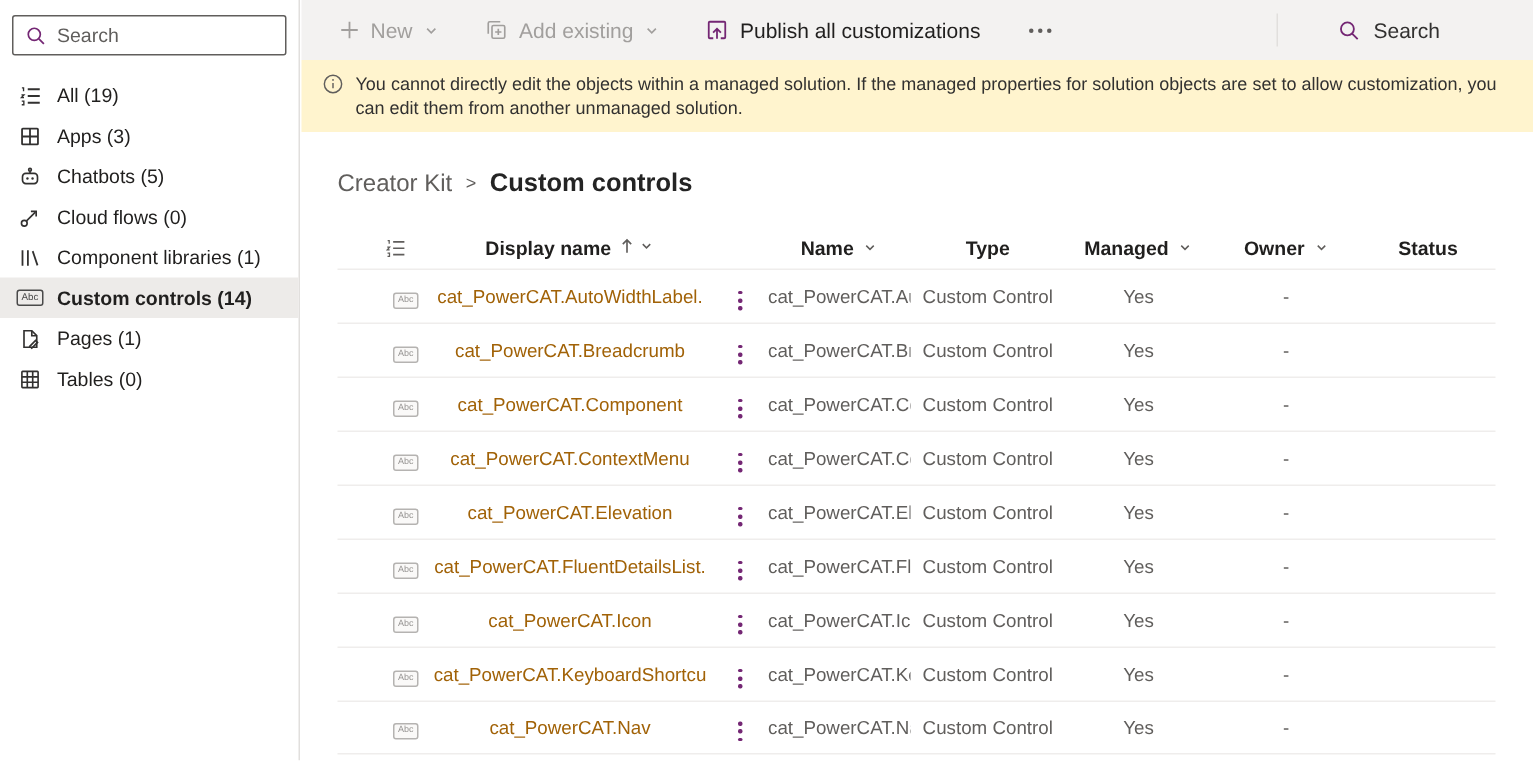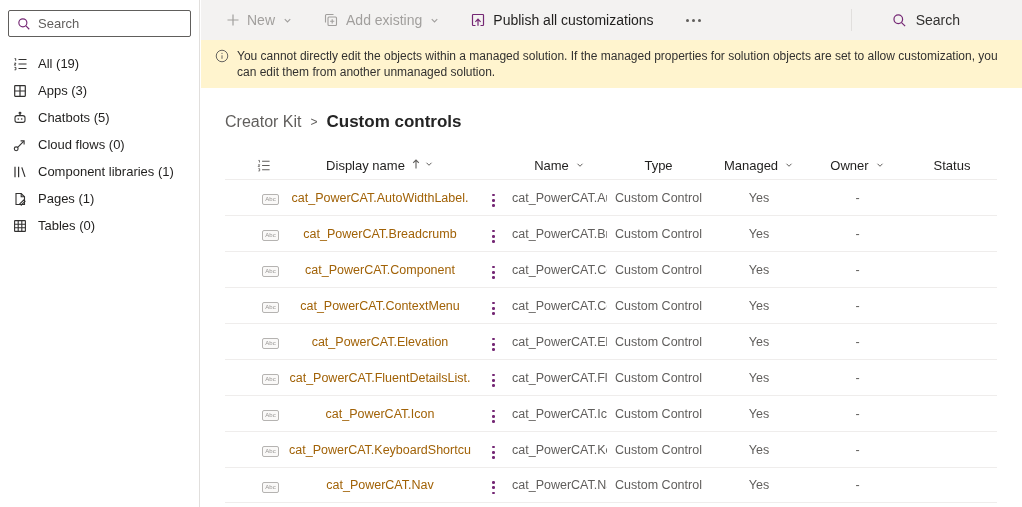--- a/index.html
+++ b/index.html
@@ -65,21 +65,21 @@
   .banner .i-icon { flex:0 0 auto; margin-top:1px; color:#605e5c; }
 
   .content { padding:24px 0 0 24px;text-align:center; }
   .breadcrumb { display:flex; align-items:baseline; gap:9px; }
   .bc-parent { font-size:16px; color:#605e5c; cursor:pointer; }
   .bc-sep { color:#605e5c; font-size:12px; align-self:center; }
   .bc-current { font-size:17px; font-weight:bold; color:#242424; }
 
   
   .grid { margin-top:20px; width:772px; }
-  .t-header { display:flex; align-items:center; height:27px; font-size:13px; font-weight:normal; color:#201f1e; }
+  .t-header { display:flex; align-items:center; height:27px; font-size:13px; font-weight:bold; color:#201f1e; }
   .t-header .hsort { display:inline-flex; align-items:center; gap:3px; margin-left:6px; color:#605e5c; font-weight:normal; }
   .t-body .t-row {
     display:flex; align-items:center; height:36px; border-top:1px solid #efedec;
     font-size:12.5px; color:#605e5c; cursor:pointer;
   }
   .t-body .t-row:last-child { border-bottom:1px solid #efedec; }
   .c-icon   { width:60px;  padding-left:31px; flex:0 0 auto; }
   .c-disp   { width:190px; flex:0 0 auto; white-space:nowrap; overflow:hidden; }
   .c-dots   { width:37px;  flex:0 0 auto; }
   .c-name   { width:95px;  flex:0 0 auto; white-space:nowrap; overflow:hidden; }
@@ -153,20 +153,26 @@
         <span>Cloud flows (0)</span>
       </div>
       <div class="nav-item">
         <span class="n-icon">
           <svg width="16" height="16" viewBox="0 0 16 16" fill="none" stroke="currentColor" stroke-width="1.2">
               <path d="M3 2.8v10.4M6.6 2.8v10.4M9.8 3.4l3.2 9.5"></path>
             </svg>
         </span>
         <span>Component libraries (1)</span>
       </div>
+      <div class="nav-item selected">
+        <span class="n-icon">
+            <span class="abc-box">Abc</span>
+          </span>
+        <span>Custom controls (14)</span>
+      </div>
       <div class="nav-item">
         <span class="n-icon">
           <svg width="16" height="16" viewBox="0 0 16 16" fill="none" stroke="currentColor" stroke-width="1.1">
               <path d="M4 2.5h5.2l3.3 3.3v7.7H4z"></path>
               <path d="M9.2 2.5v3.3h3.3"></path>
               <path d="M7.5 13.2l4.2-4.2 1.3 1.3-4.2 4.2"></path>
             </svg>
         </span>
         <span>Pages (1)</span>
       </div>

